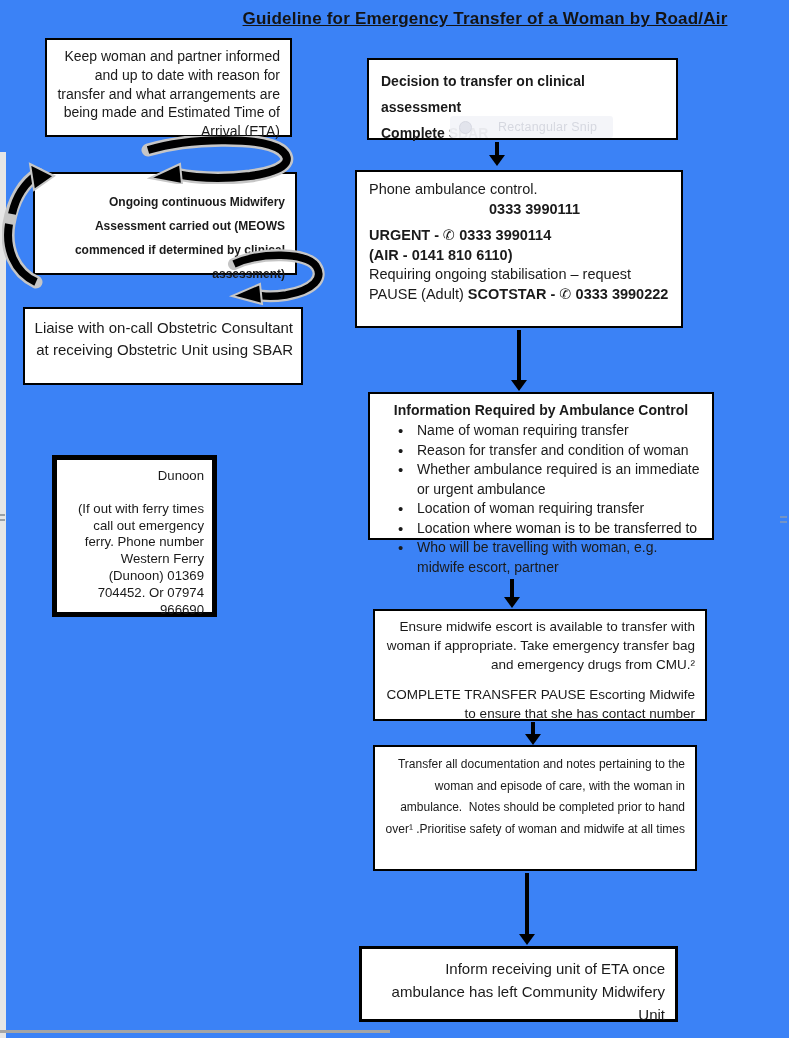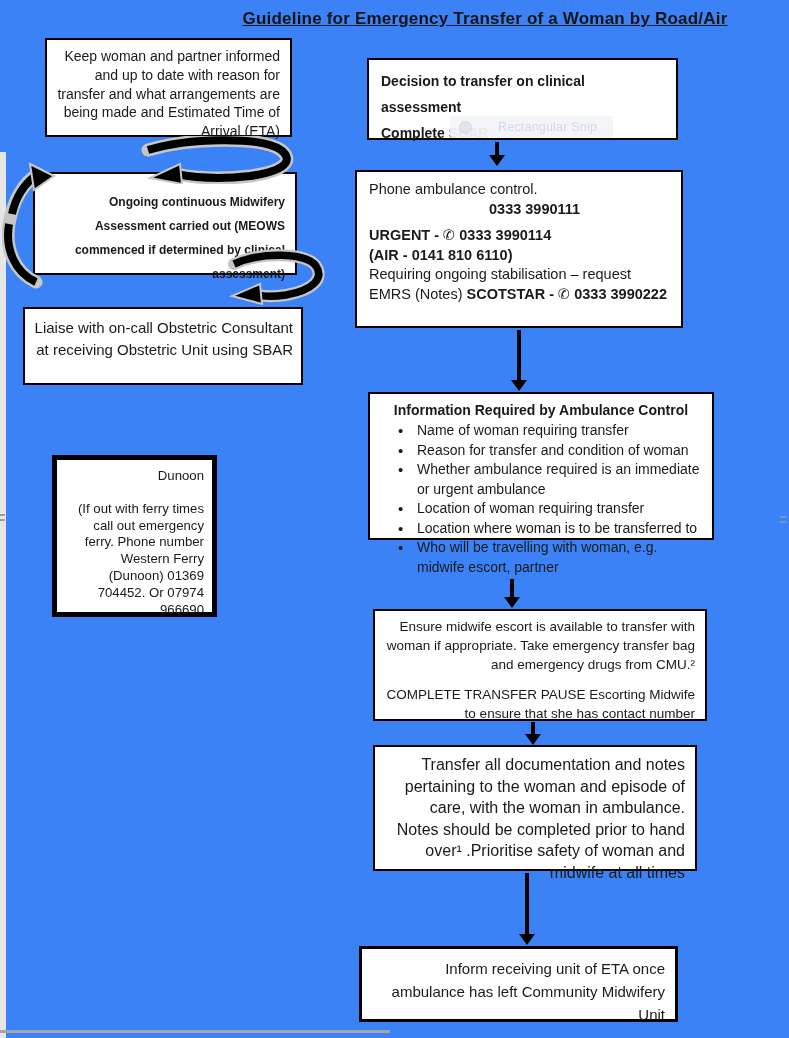--- a/index.html
+++ b/index.html
@@ -25,21 +25,21 @@
   .box-phone{font-size:14.5px;line-height:19.5px;padding:8px 12px;}
   .phone-line.indent{padding-left:120px;}
   .phone-line.gap{margin-top:7px;}
   .phone-line .b{font-weight:bold;}
   .box-info{font-size:14px;padding:6px 10px;}
   .info-heading{font-weight:bold;text-align:center;line-height:20px;margin-bottom:1px;}
   .bullet-item{position:relative;padding-left:37px;line-height:19.5px;}
   .bullet-item::before{content:"\2022";position:absolute;left:18px;top:0;font-size:15px;}
   .box-ensure{font-size:13.5px;line-height:19px;padding:6px 10px;}
   .box-ensure .para + .para{margin-top:11px;}
-  .box-transfer{font-size:16px;line-height:21.5px;padding:7px 10px;}
+  .box-transfer{font-size:12px;line-height:21.5px;padding:7px 10px;}
   .box-inform{font-size:15px;line-height:23px;padding:8px 10px;border-width:3px;}
   
   .varrow{position:absolute;display:flex;flex-direction:column;align-items:center;z-index:2;}
   .varrow .stem{width:4px;background:#000;flex:1;}
   .varrow .head{width:0;height:0;border-left:8px solid transparent;border-right:8px solid transparent;border-top:11px solid #000;}
   
   .swoosh{position:absolute;z-index:3;}
   
   .watermark{
     background:rgba(243,244,249,.95);border-radius:3px;display:flex;align-items:center;
@@ -111,21 +111,21 @@
       <div class="head"></div>
     </div>
 
   <div class="abs fbox box-phone" style="left:355px;top:170px;width:328px;height:158px;">
     <div>
         <div class="phone-line"><span>Phone ambulance control.</span></div>
         <div class="phone-line indent"><span class="b">0333 3990111</span></div>
         <div class="phone-line gap"><span class="b">URGENT - ✆ 0333 3990114</span></div>
         <div class="phone-line"><span class="b">(AIR - 0141 810 6110)</span></div>
         <div class="phone-line"><span>Requiring ongoing stabilisation – request</span></div>
-        <div class="phone-line"><span>EMRS (Notes) </span><span class="b">SCOTSTAR - ✆ 0333 3990222</span></div>
+        <div class="phone-line"><span>PAUSE (Adult) </span><span class="b">SCOTSTAR - ✆ 0333 3990222</span></div>
       </div>
   </div>
 
   <div class="varrow" style="left:511px;top:330px;height:61px;">
       <div class="stem"></div>
       <div class="head"></div>
     </div>
 
   <div class="abs fbox box-info" style="left:368px;top:392px;width:346px;height:148px;">
     <div class="info-heading">Information Required by Ambulance Control</div>

